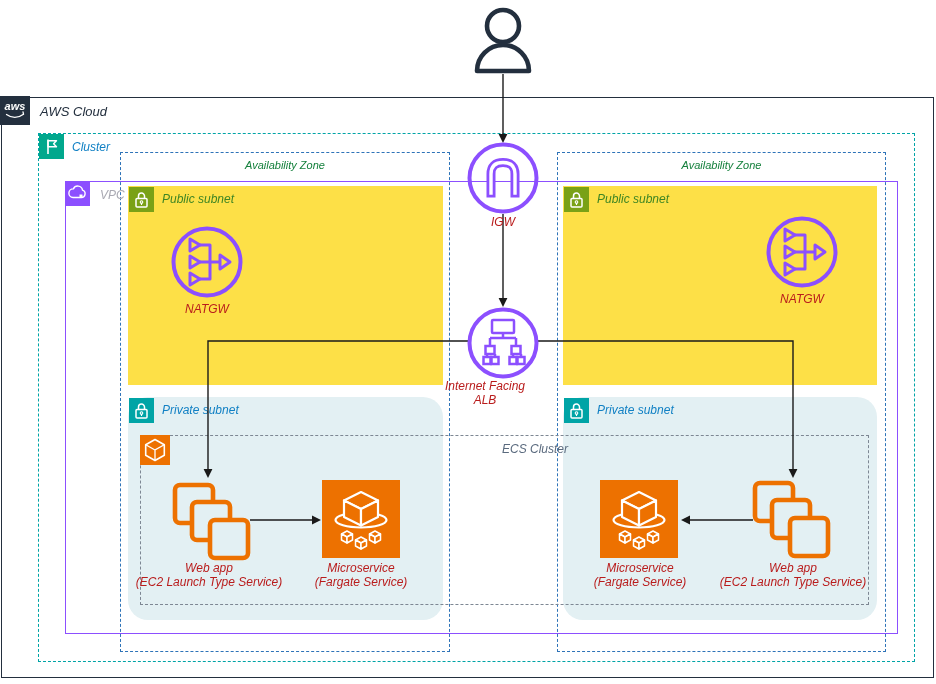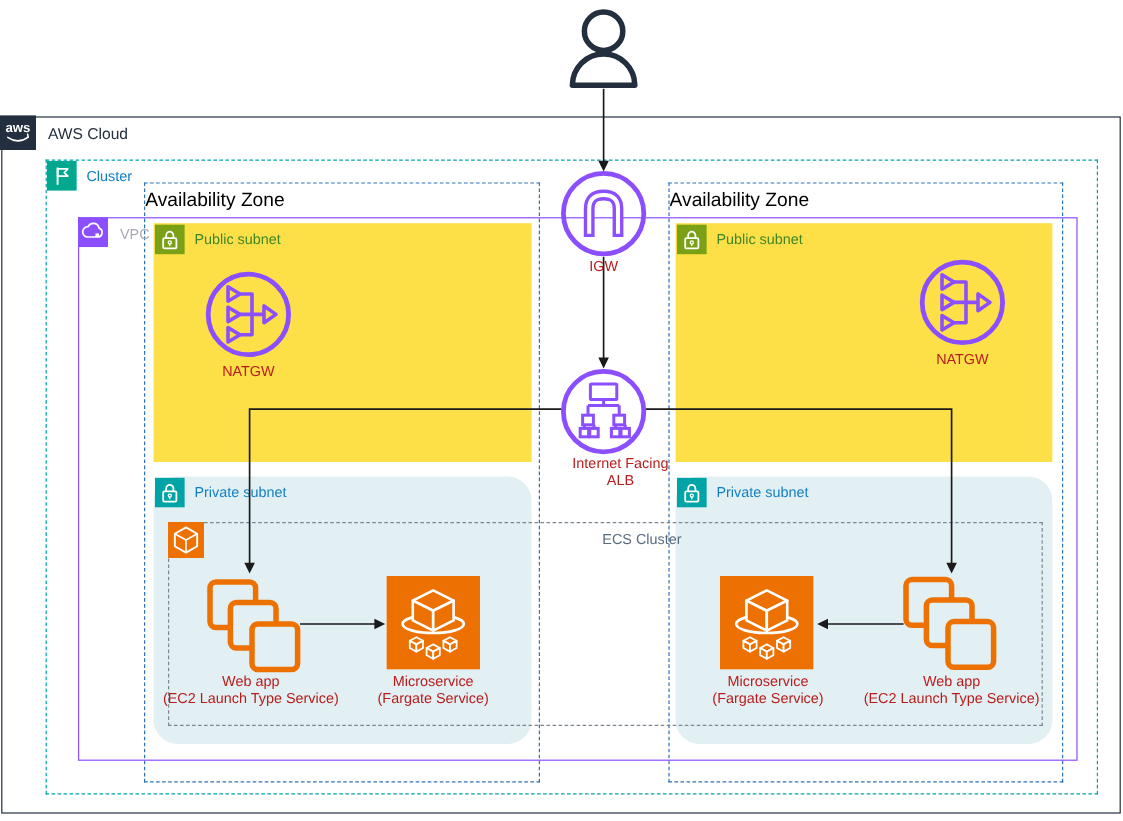--- a/index.html
+++ b/index.html
@@ -1,25 +1,25 @@
 <!DOCTYPE html>
 <html><head>
 <meta charset="utf-8">
 <style>
   html,body{margin:0;padding:0;background:#fff;}
   body{width:936px;height:684px;font-family:"Liberation Sans",sans-serif;-webkit-font-smoothing:antialiased;}
-  .canvas{position:relative;width:936px;height:684px;background:#fff;overflow:hidden;}
+  .canvas{position:relative;width:936px;height:684px;background:#fff;overflow:hidden;font-style:italic;}
   .abs{position:absolute;}
   
   .aws-cloud{left:1px;top:97px;width:931px;height:579px;border:1.6px solid #232F3E;z-index:1;}
   .region{left:38px;top:133px;width:875px;height:527px;border:1.6px dashed #00A4A6;z-index:1;}
   .az{border:1.4px dashed #2E73B8;z-index:1;}
   .az-left{left:120px;top:152px;width:328px;height:498px;}
   .az-right{left:557px;top:152px;width:327px;height:498px;}
-  .az-label{position:absolute;left:0;top:6px;width:100%;font-size:16px;color:#000000;}
+  .az-label{position:absolute;left:0;top:6px;width:100%;text-align:center;font-size:11px;color:#15803d;}
   .vpc{left:65px;top:181px;width:831px;height:451px;border:1.6px solid #8C4FFF;z-index:2;}
   .subnet{z-index:3;}
   .subnet-public{background:#fde047;}
   .subnet-private{background:#E3F0F3;border-radius:20px;}
   .ps-left{left:128px;top:186px;width:315px;height:199px;}
   .prs-left{left:128px;top:397px;width:315px;height:223px;}
   .ps-right{left:563px;top:186px;width:314px;height:199px;}
   .prs-right{left:563px;top:397px;width:314px;height:223px;}
   .corner-icon{position:absolute;left:1px;top:1px;width:25px;height:25px;}
   .group-label{font-size:12px;line-height:14px;white-space:nowrap;}
@@ -164,21 +164,21 @@
       <path d="M38,28 V33 M25,33 H51 M25,33 V41 M51,33 V41"></path>
       <rect x="20.5" y="41" width="9" height="8"></rect>
       <rect x="46.5" y="41" width="9" height="8"></rect>
       <path d="M22,49 V52 M30,49 V52 M48,49 V52 M56,49 V52"></path>
       <rect x="18.5" y="52" width="7" height="7"></rect>
       <rect x="26.5" y="52" width="7" height="7"></rect>
       <rect x="44.5" y="52" width="7" height="7"></rect>
       <rect x="52.5" y="52" width="7" height="7"></rect>
     </g>
   </svg>
-  <div class="abs node-label" style="left:447px;top:379px;width:140px">
+  <div class="abs node-label" style="left:415px;top:379px;width:140px">
     <div>Internet Facing</div>
     <div>ALB</div>
   </div>
 
   <svg class="abs node" style="left:169px;top:224px" width="76" height="76">
     <circle cx="38" cy="38" r="33.5" fill="none" stroke="#8C4FFF" stroke-width="4"></circle>
     <g fill="none" stroke="#8C4FFF" stroke-width="3" stroke-linejoin="round">
       <path d="M21,15 L21,27 L31,21 Z"></path>
       <path d="M21,32 L21,44 L31,38 Z"></path>
       <path d="M21,49 L21,61 L31,55 Z"></path>

